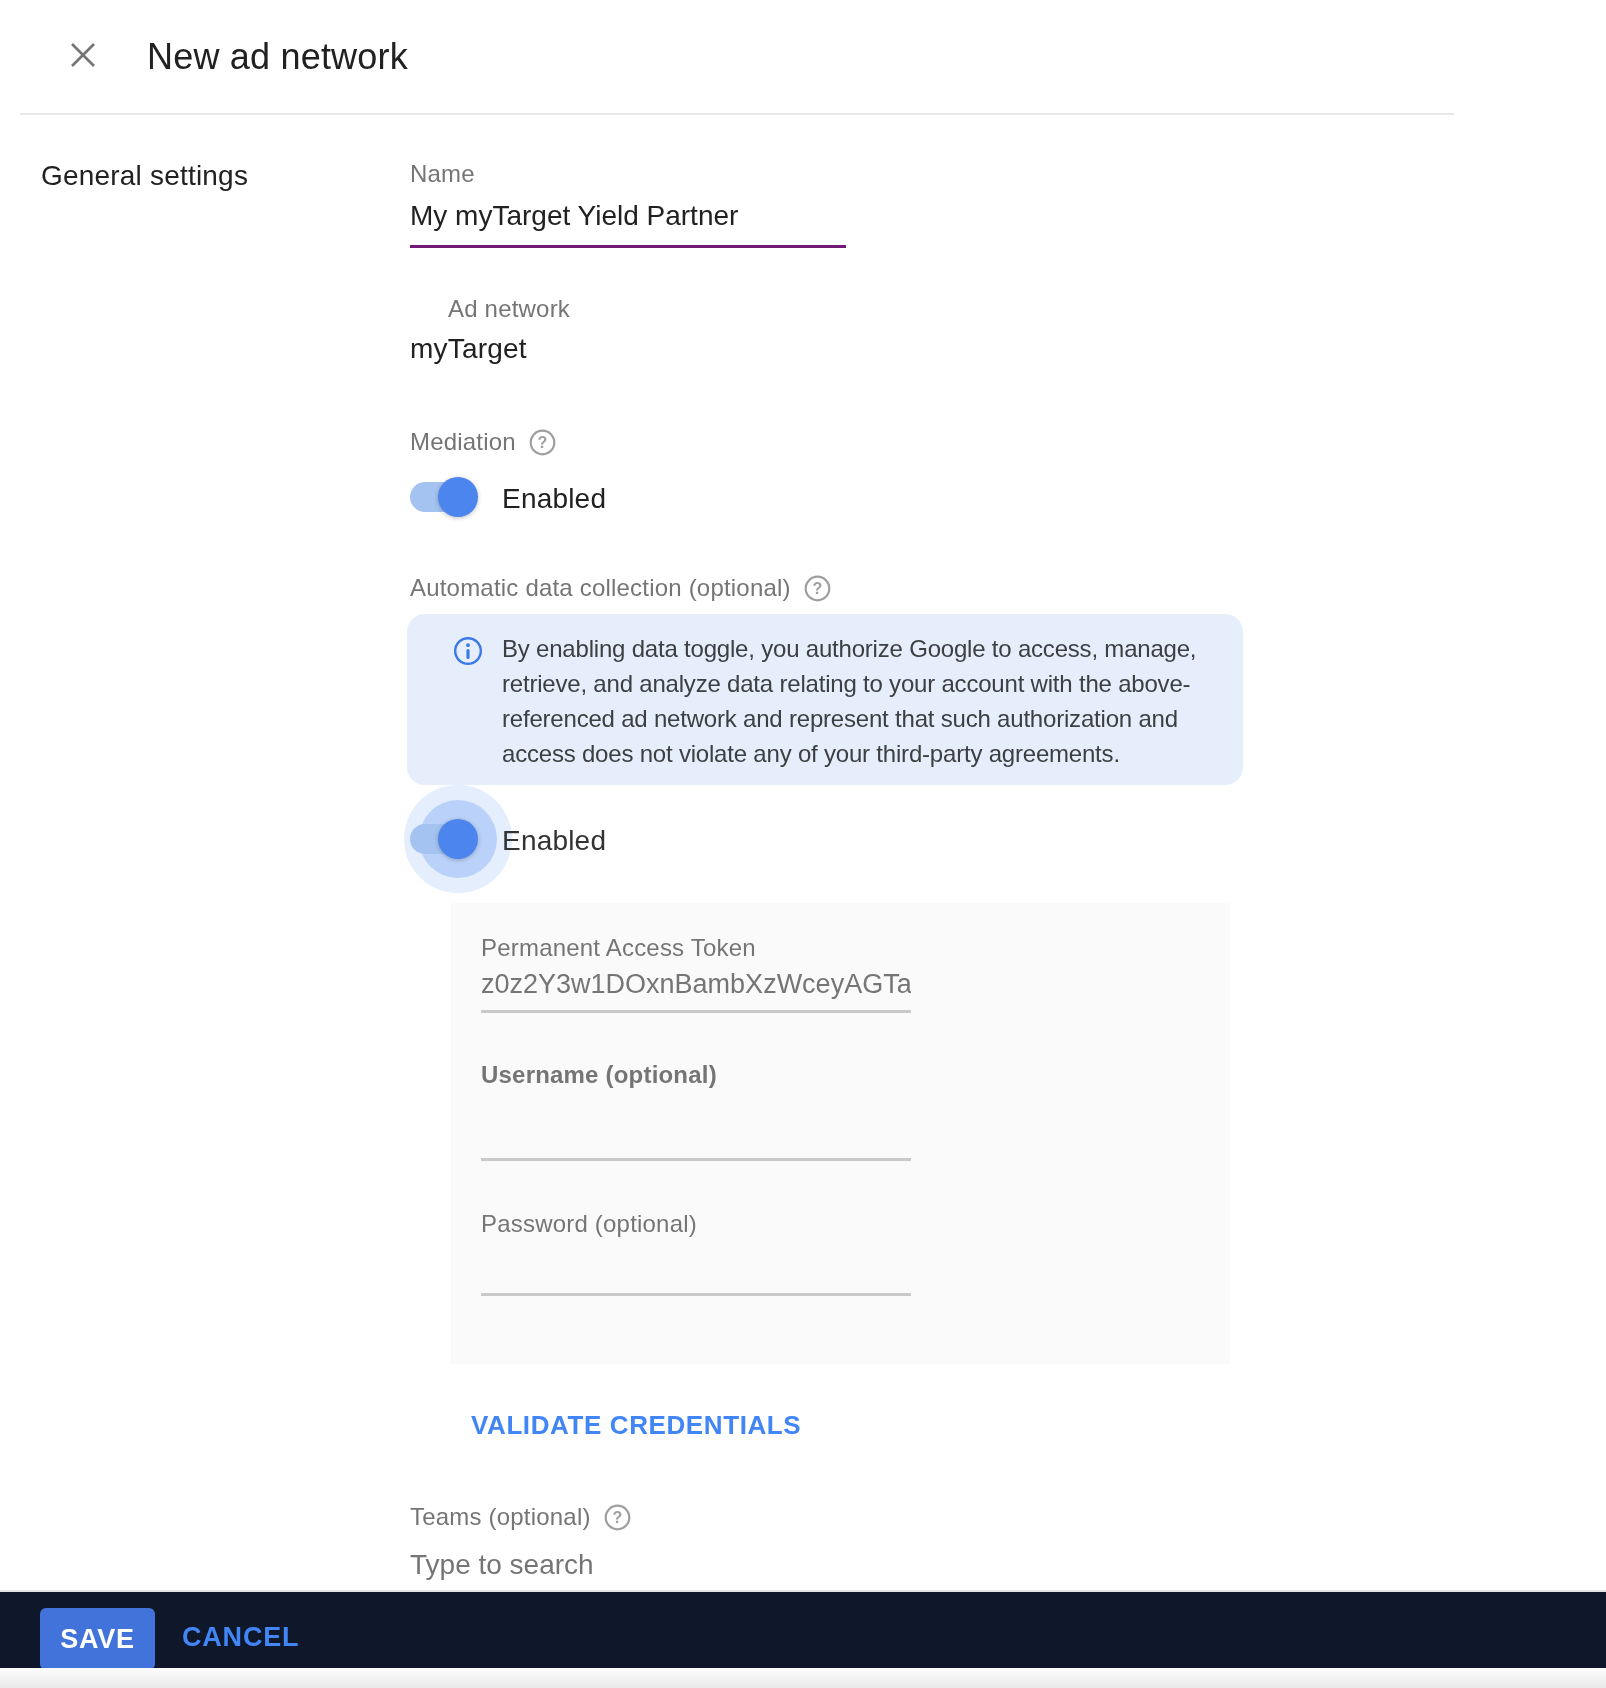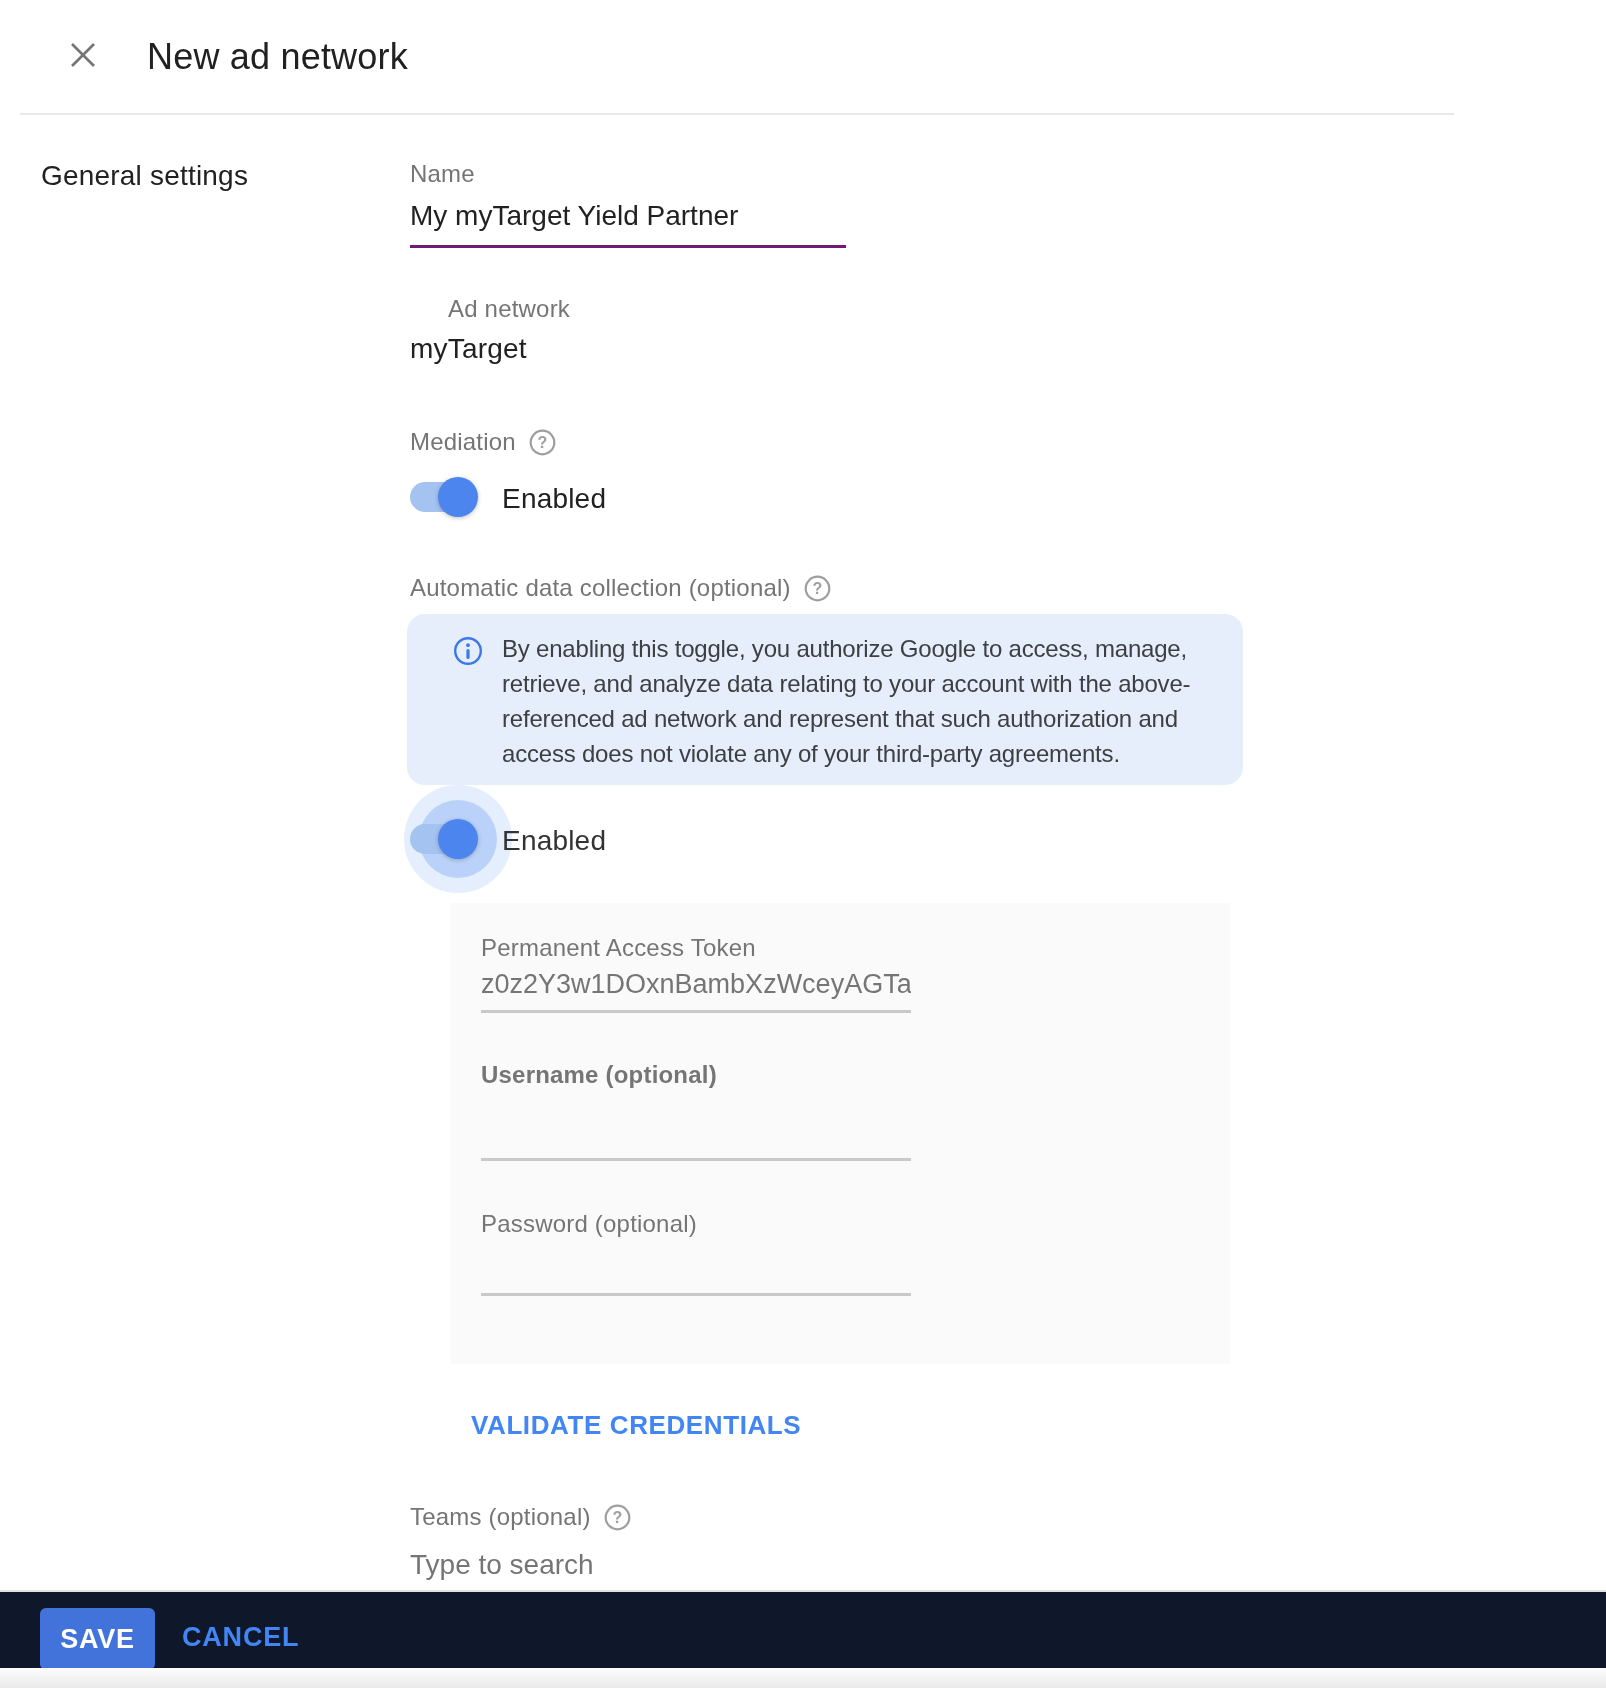--- a/index.html
+++ b/index.html
@@ -142,21 +142,21 @@
 
   <div class="info-box">
     <span class="info-icon">
       <svg width="30" height="30" viewBox="0 0 30 30">
         <circle cx="15" cy="15" r="12.8" fill="none" stroke="#3B78E8" stroke-width="2.4"></circle>
         <circle cx="15" cy="9.2" r="1.9" fill="#3B78E8"></circle>
         <rect x="13.4" y="13" width="3.2" height="10" rx="1.6" fill="#3B78E8"></rect>
       </svg>
     </span>
     <div class="info-lines">
-      <div class="info-line">By enabling this toggle, you authorize Google to access, manage,</div>
+      <div class="info-line">By enabling data toggle, you authorize Google to access, manage,</div>
       <div class="info-line">retrieve, and analyze data relating to your account with the above-</div>
       <div class="info-line">referenced ad network and represent that such authorization and</div>
       <div class="info-line">access does not violate any of your third-party agreements.</div>
     </div>
   </div>
 
   <div class="halo halo-outer"></div>
   <div class="halo halo-inner"></div>
   <div class="toggle toggle2">
     <div class="track"></div>

